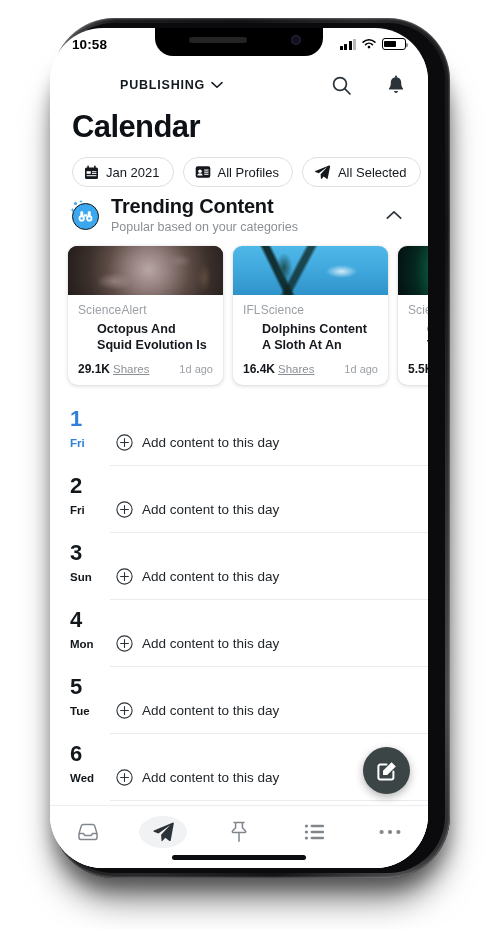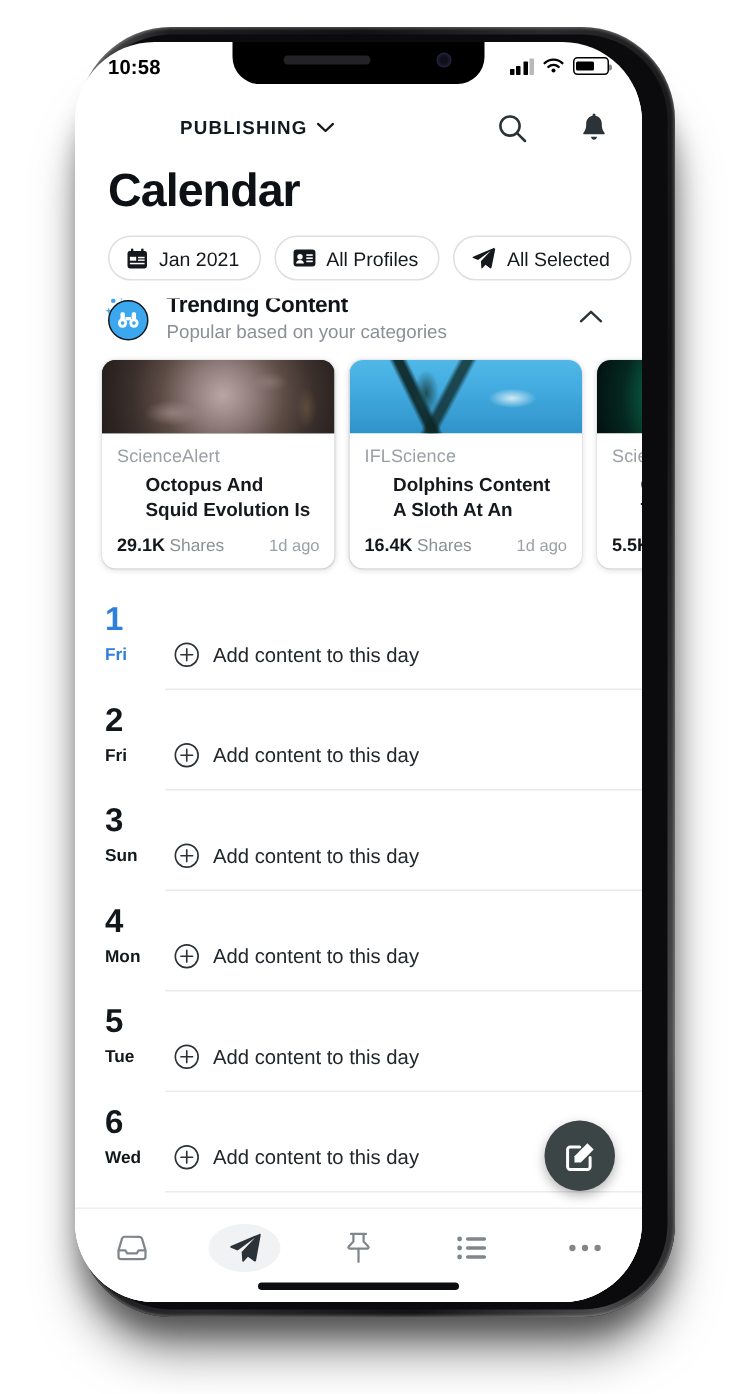--- a/index.html
+++ b/index.html
@@ -261,21 +261,21 @@
     background: #3ba7ef;
   }
   .spark.s1 { left: 0px; top: 8px; width: 5px; height: 5px;
     clip-path: polygon(50% 0, 60% 40%, 100% 50%, 60% 60%, 50% 100%, 40% 60%, 0 50%, 40% 40%); }
   .spark.s2 { left: 9px; top: 0px; width: 4px; height: 4px;
     clip-path: polygon(50% 0, 60% 40%, 100% 50%, 60% 60%, 50% 100%, 40% 60%, 0 50%, 40% 40%); }
   .spark.s3 { left: 4px; top: 2px; width: 3px; height: 3px; border-radius:50%; }
 
   .tr-text { flex: 1 1 auto; }
   .tr-title {
-    font-size: 15px;
+    font-size: 20px;
     font-weight: bold;
     color: #101418;
     letter-spacing: -0.2px;
     line-height: 1.15;
   }
   .tr-sub {
     font-size: 12.5px;
     color: #8b9096;
     margin-top: 2px;
   }
@@ -324,21 +324,21 @@
     margin-left: 19px;
   }
   .card-meta {
     display: flex;
     align-items: baseline;
     justify-content: space-between;
     margin-top: 8px;
   }
   .card-shares { font-size: 11.5px; color: #4b5056; }
   .card-shares b { font-weight: bold; color:#13171b; font-size:12px; }
-  .card-shares span { color:#8b9096; margin-left: 3px; }
+  .card-shares span { color:#8b9096; margin-left: 3px; text-decoration: underline; }
   .card-age { font-size: 11px; color: #9aa0a6; }
 
   
   .art-octopus {
     width:100%;height:100%;
     background:
       radial-gradient(circle at 52% 48%, #b9a6a6 0%, #8d7a78 26%, #5e4c46 48%, #3a2f2b 72%, #241d1b 100%),
       linear-gradient(150deg,#3c3129 0%,#241c18 60%,#120e0c 100%);
   }
   .art-octopus::after{

